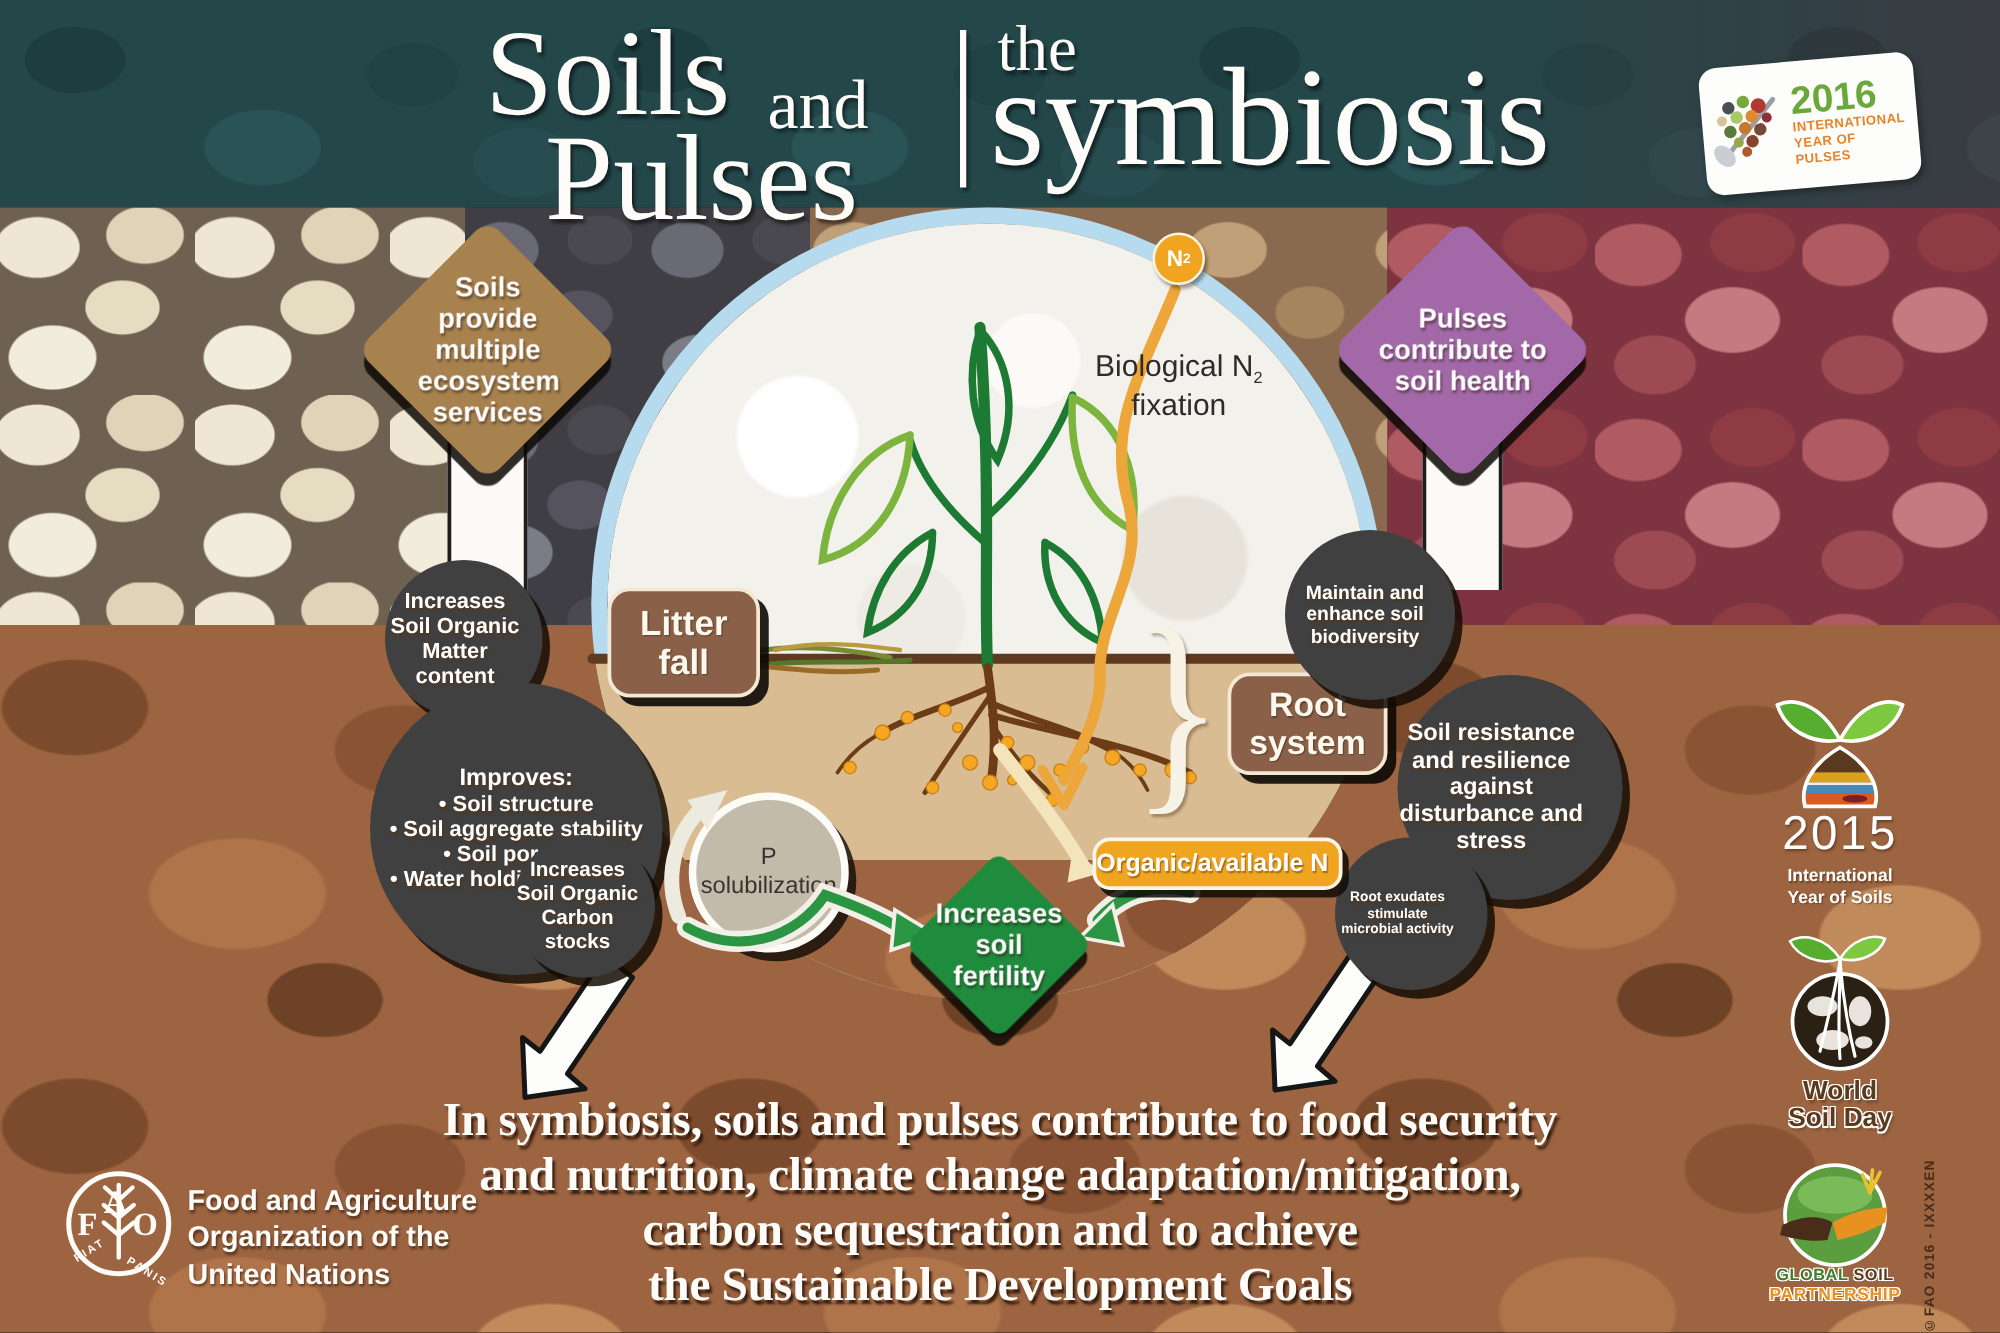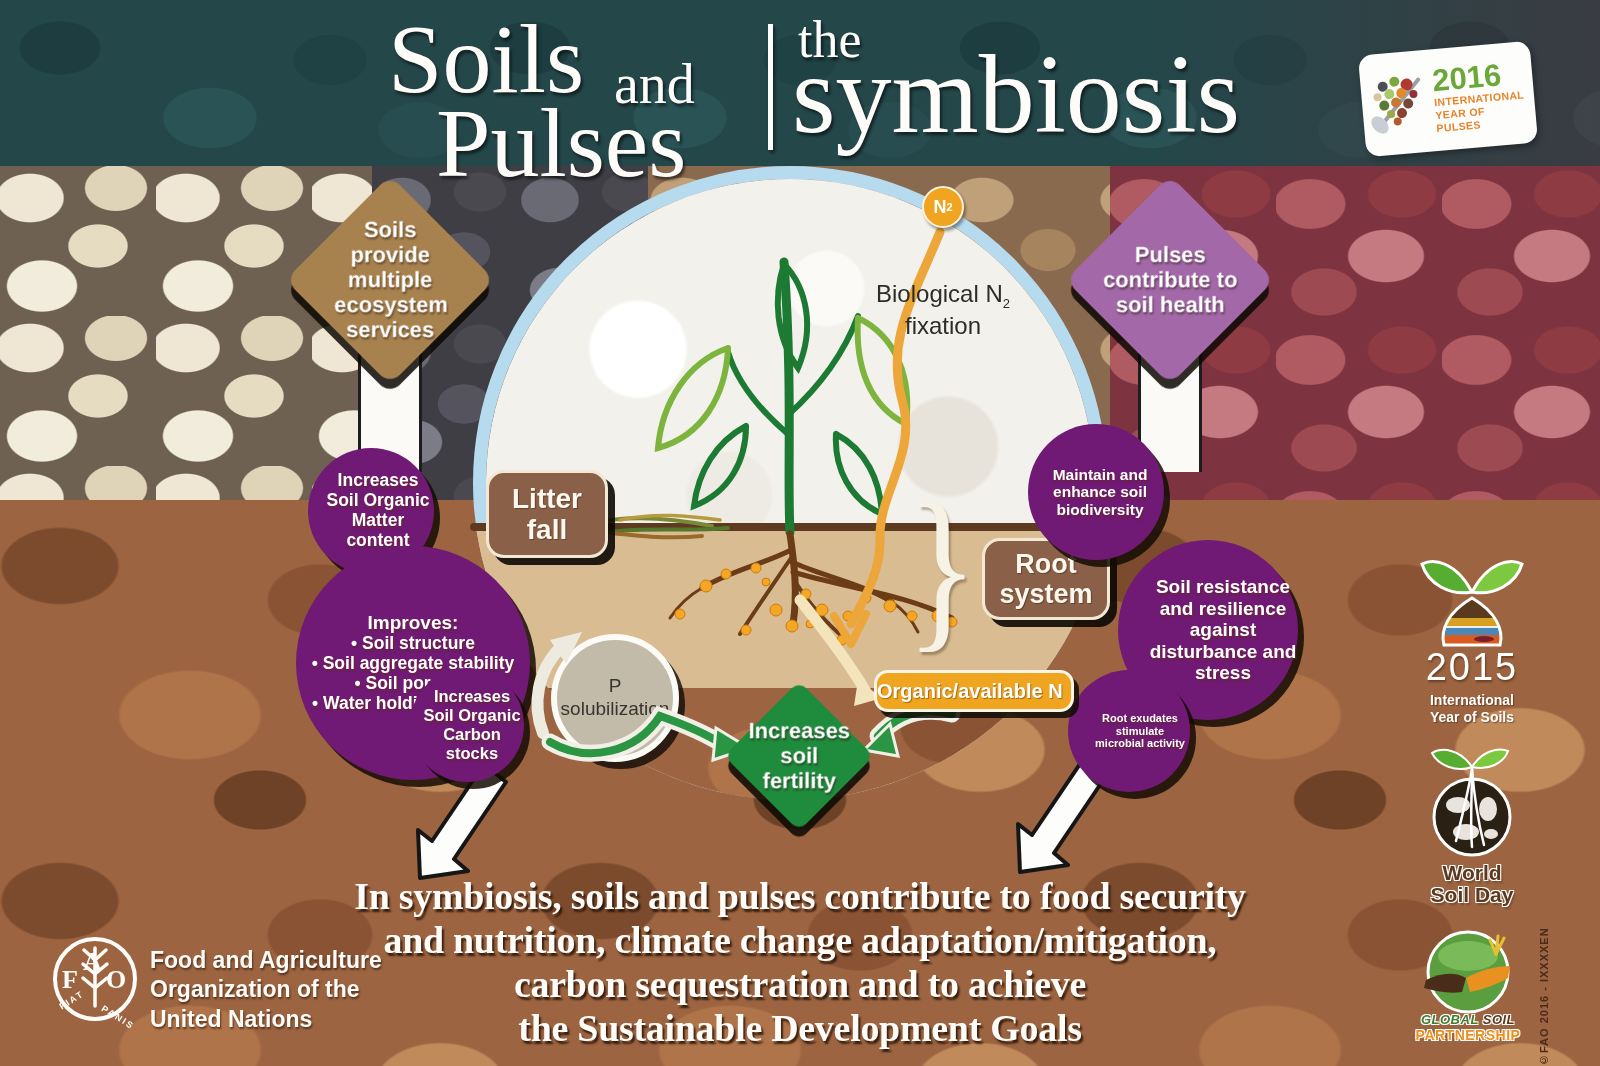--- a/index.html
+++ b/index.html
@@ -75,21 +75,21 @@
       radial-gradient(ellipse 105px 68px at 300px 80px, #b0744a 60%, transparent 63%),
       radial-gradient(ellipse 85px 58px at 480px 40px, #8a5434 60%, transparent 63%);
     background-size:540px 160px;}
   .groundline{left:470px;top:523px;width:645px;height:8px;background:#5e3a21;border-radius:4px;}
 
   
   .diamond{display:flex;align-items:center;justify-content:center;border-radius:14px;
     transform:rotate(45deg);filter:drop-shadow(7px 7px 0 rgba(12,8,4,.85));}
   .diamond .dlabel{transform:rotate(-45deg);text-align:center;color:#fff;font-weight:700;
     font-size:22px;line-height:1.14;text-shadow:1px 2px 2px rgba(40,20,10,.55);}
-  .bubble{border-radius:50%;background:#701a75;display:flex;align-items:center;justify-content:flex-end;
+  .bubble{border-radius:50%;background:#404040;display:flex;align-items:center;justify-content:flex-start;
     text-align:center;color:#fff;font-weight:700;line-height:1.14;
     text-shadow:1px 2px 2px rgba(95,48,0,.55);box-shadow:6px 7px 0 rgba(20,12,4,.85);}
   .brownbox{background:#8a6148;border:3px solid #f2e8d4;border-radius:18px;
     display:flex;align-items:center;justify-content:center;text-align:center;color:#fdf8ee;
     font-weight:600;line-height:1.12;box-shadow:7px 7px 0 rgba(12,8,4,.9);
     text-shadow:1px 1px 1px rgba(40,20,10,.4);}
   .graycircle{border-radius:50%;background:#c2bba9;border:6px solid #fcfbf6;
     display:flex;align-items:center;justify-content:center;text-align:center;color:#3a3430;
     font-weight:500;font-size:19px;line-height:1.2;box-shadow:6px 7px 0 rgba(15,10,5,.8);}
   .orangebox{background:#f0a520;border:3px solid #fdf6e8;border-radius:14px;display:flex;
@@ -115,21 +115,21 @@
     box-shadow:2px 3px 6px rgba(0,0,0,.35);display:flex;align-items:center;padding:6px;}
   .b16-year{color:#6aa83a;font-size:31px;font-weight:700;line-height:1;}
   .b16-sub{color:#e8832a;font-size:10.5px;font-weight:700;letter-spacing:.4px;line-height:1.25;}
   .iys-year{color:#fff;font-size:38px;font-weight:400;letter-spacing:2px;text-align:center;
     text-shadow:1px 2px 2px rgba(60,30,10,.5);}
   .iys-sub{color:#fff;font-size:14px;font-weight:700;text-align:center;line-height:1.25;
     text-shadow:1px 1px 1px rgba(60,30,10,.5);}
   .wsd-text{color:#5a3a1e;font-weight:700;font-size:21px;text-align:center;line-height:1.05;
     text-shadow:-1px -1px 0 #fff,1px -1px 0 #fff,-1px 1px 0 #fff,1px 1px 0 #fff,2px 3px 2px rgba(40,20,8,.3);}
   .gsp-line1{font-size:13px;font-weight:700;letter-spacing:.5px;text-align:center;
-    text-shadow:-1px -1px 0 #fff,1px -1px 0 #fff,-1px 1px 0 #fff,1px 1px 0 #fff;font-style:italic;}
+    text-shadow:-1px -1px 0 #fff,1px -1px 0 #fff,-1px 1px 0 #fff,1px 1px 0 #fff;}
   .gsp-line2{font-size:14px;font-weight:700;color:#e89020;letter-spacing:.5px;text-align:center;
     text-shadow:-1px -1px 0 #fff,1px -1px 0 #fff,-1px 1px 0 #fff,1px 1px 0 #fff;}
   .copyright{writing-mode:vertical-rl;transform:rotate(180deg);font-size:11px;color:#4a2a18;
     letter-spacing:1px;font-weight:600;}
   .imp-item{display:block;white-space:nowrap;font-size:17.5px;}
 </style>
 </head>
 <body>
 
 <div class="poster">

